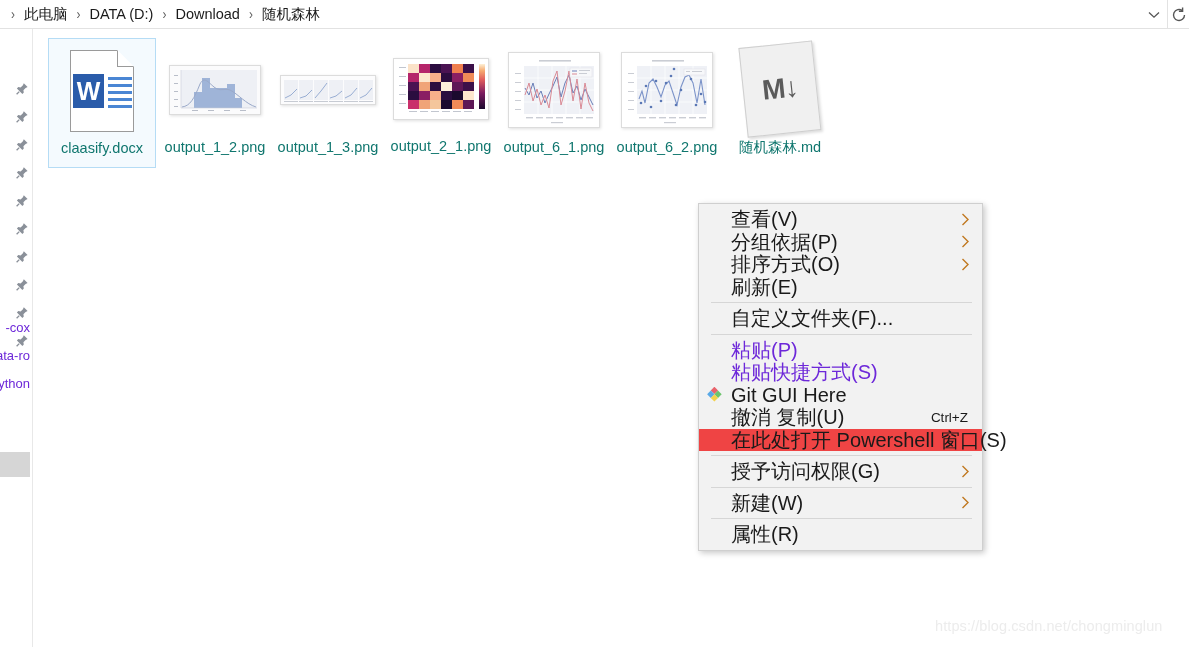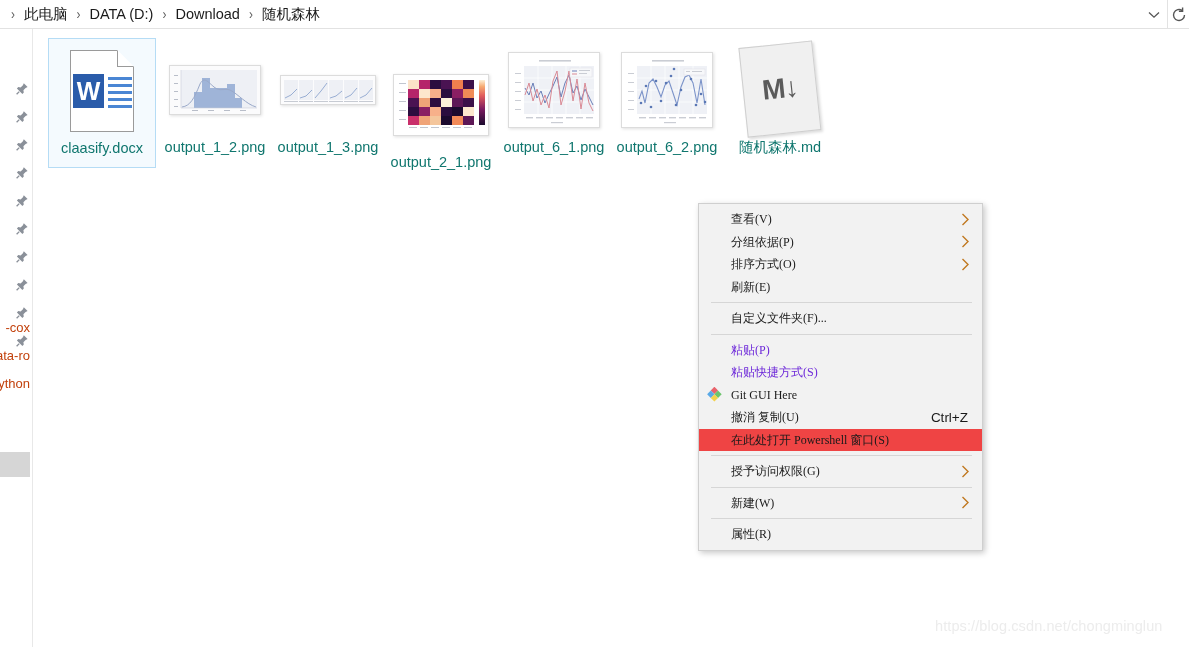--- a/index.html
+++ b/index.html
@@ -41,21 +41,21 @@
   }
 
   
   #navpane {
     position: absolute; left: 0; top: 29px; width: 33px; height: 618px;
     background: #ffffff; border-right: 1px solid #e8e8e8; overflow: hidden;
   }
   .pin-row { position: absolute; left: 0; width: 33px; height: 24px; }
   .pin-icon { position: absolute; right: 4px; top: 5px; width: 16px; height: 14px; }
   .nav-text {
-    position: absolute; right: 2px; font-size: 13px; color: #c2410c;
+    position: absolute; right: 2px; font-size: 13px; color: #6d28d9;
     white-space: nowrap; line-height: 1;
   }
   #nav-scroll-thumb {
     position: absolute; left: 0; top: 423px; width: 30px; height: 25px;
     background: #d6d6d6;
   }
 
   
   #filegrid { position: absolute; left: 34px; top: 29px; width: 1155px; height: 618px; }
   .tile {
@@ -123,21 +123,21 @@
   #ctxmenu {
     position: absolute; left: 698px; top: 203px; width: 285px;
     background: #f2f2f2; border: 1px solid #cfcfcf;
     box-shadow: 2px 2px 6px rgba(0,0,0,0.22);
     padding: 4px 0 4px 0;
   }
   .mi {
     position: relative; height: 22.5px; display: flex; align-items: center;
     padding-left: 32px; padding-right: 10px; cursor: default;
   }
-  .mi-label { font-size: 12px; color: #1a1a1a; white-space: nowrap; line-height: 1; font-family: Liberation Serif, serif; }
+  .mi-label { font-size: 20px; color: #1a1a1a; white-space: nowrap; line-height: 1; }
   .mi.disabled .mi-label { color: #6d28d9; }
   .mi.highlight { background: #ef4444; }
   .mi-accel {
     margin-left: auto; font-size: 13.5px; color: #1a1a1a; line-height: 1;
     padding-right: 4px;
   }
   .mi-arrow { margin-left: auto; display: flex; align-items: center; padding-right: 2px; }
   .mi-icon {
     position: absolute; left: 8px; top: 50%; transform: translateY(-50%);
     width: 16px; height: 16px;
@@ -337,21 +337,21 @@
                 <rect x="48" y="25" width="14" height="0.8"></rect>
               <rect x="63" y="25" width="14" height="0.8"></rect>
                 <rect x="78" y="25" width="14" height="0.8"></rect>
             </g>
           </svg>
         </div>
       </div>
       <div class="tile-label">output_1_3.png</div>
     </div>
 
-    <div class="tile" style="left:353px; top:24px;">
+    <div class="tile" style="left:353px; top:8px;">
       <div class="tile-iconbox">
         <div class="thumb" style="width:96px;height:62px;">
           <svg width="96" height="62" viewBox="0 0 96 62">
             <rect x="0" y="0" width="96" height="62" fill="#ffffff"></rect>
             <g>
               <rect x="14" y="5" width="11" height="9" fill="#fbe2c8"></rect>
               <rect x="25" y="5" width="11" height="9" fill="#b5256a"></rect>
               <rect x="36" y="5" width="11" height="9" fill="#2b0d3f"></rect>
               <rect x="47" y="5" width="11" height="9" fill="#4a1352"></rect>
               <rect x="58" y="5" width="11" height="9" fill="#f07f4e"></rect>

